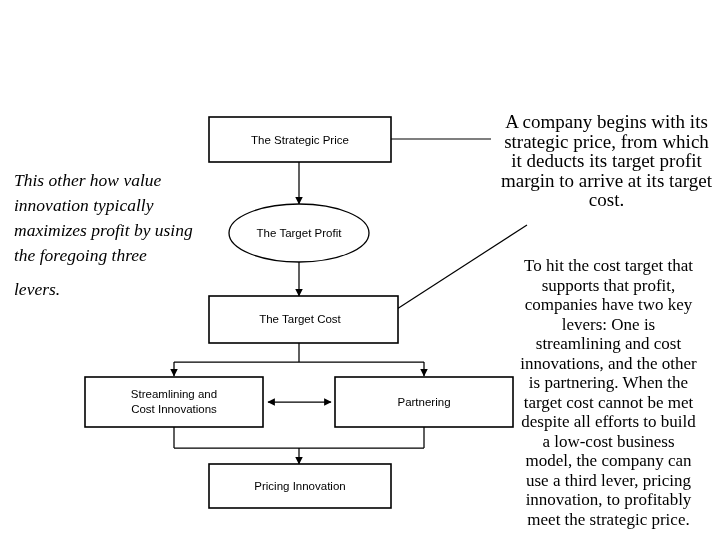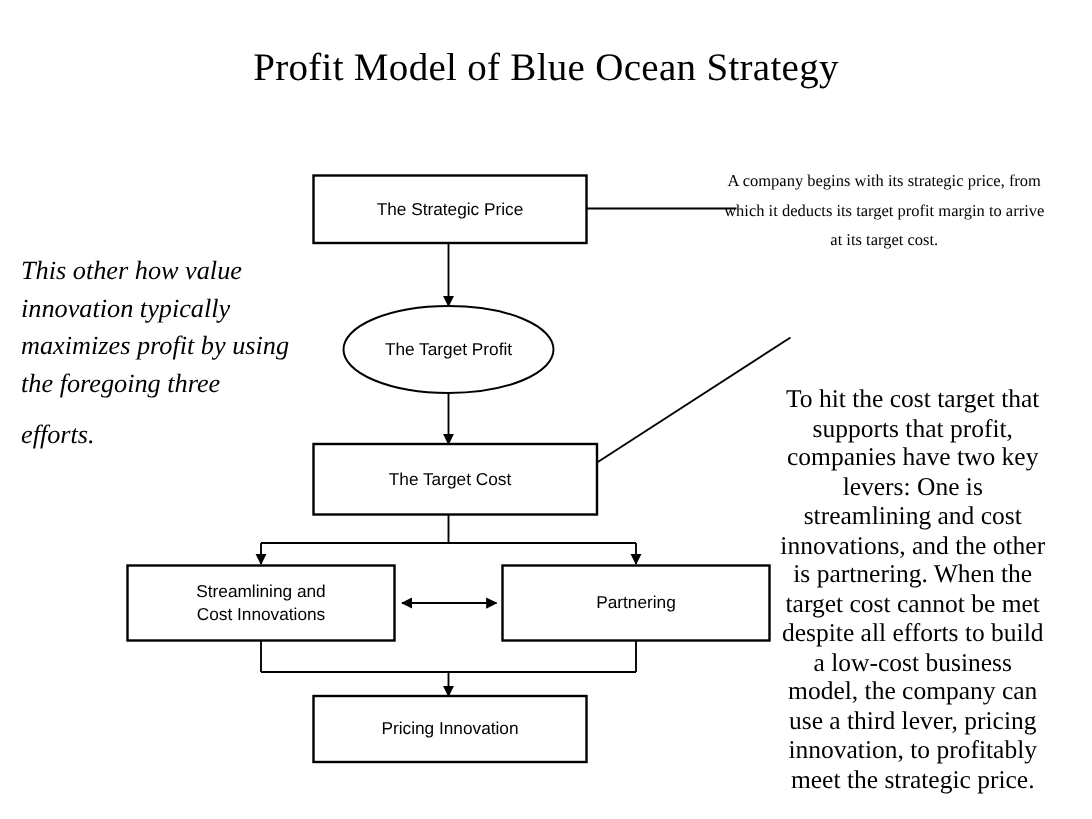--- a/index.html
+++ b/index.html
@@ -44,24 +44,24 @@
     font-size: 17.5px;
     font-style: italic;
     line-height: 25px;
     text-align: left;
   }
   #note-left .last-line {
     display: block;
     margin-top: 9px;
   }
   #note-right-top {
-    left: 482px;
+    left: 499px;
     top: 112px;
     width: 215px;
-    font-size: 11px;
+    font-size: 19px;
     line-height: 19.5px;
     text-align: center;
   }
   #note-right-main {
     left: 520px;
     top: 208px;
     width: 177px;
     font-size: 17px;
     line-height: 19.5px;
     text-align: center;
@@ -102,21 +102,20 @@
     fill: #000000;
     text-anchor: middle;
     dominant-baseline: middle;
   }
 </style>
 </head>
 <body>
 
 <div id="slide">
 
-  <div id="title">Profit Model of Blue Ocean Strategy</div>
 
   <svg id="diagram" viewBox="0 0 728 546" xmlns="http://www.w3.org/2000/svg">
 
     <defs>
       <marker id="arrowhead" viewBox="0 0 10 10" refX="9.2" refY="5" markerWidth="6" markerHeight="6" orient="auto-start-reverse">
         <path d="M 0 0 L 10 5 L 0 10 z" fill="#000000"></path>
       </marker>
       <marker id="arrowhead-start" viewBox="0 0 10 10" refX="9.2" refY="5" markerWidth="6" markerHeight="6" orient="auto-start-reverse">
         <path d="M 0 0 L 10 5 L 0 10 z" fill="#000000"></path>
       </marker>
@@ -166,20 +165,20 @@
 
     <g>
       <rect class="nodebox" x="209" y="464" width="182" height="44"></rect>
       <text class="nodelabel" x="300" y="486.5">Pricing Innovation</text>
     </g>
 
   </svg>
 
   <div class="note" id="note-left">
     <span>This other how value innovation typically maximizes profit by using the foregoing three</span>
-    <span class="last-line">efforts.</span>
+    <span class="last-line">levers.</span>
   </div>
 
   <div class="note" id="note-right-top">A company begins with its strategic price, from which it deducts its target profit margin to arrive at its target cost.</div>
 
   <div class="note" id="note-right-main">To hit the cost target that supports that profit, companies have two key levers: One is streamlining and cost innovations, and the other is partnering. When the target cost cannot be met despite all efforts to build a low-cost business model, the company can use a third lever, pricing innovation, to profitably meet the strategic price.</div>
 
 </div>
 
 </body></html>

